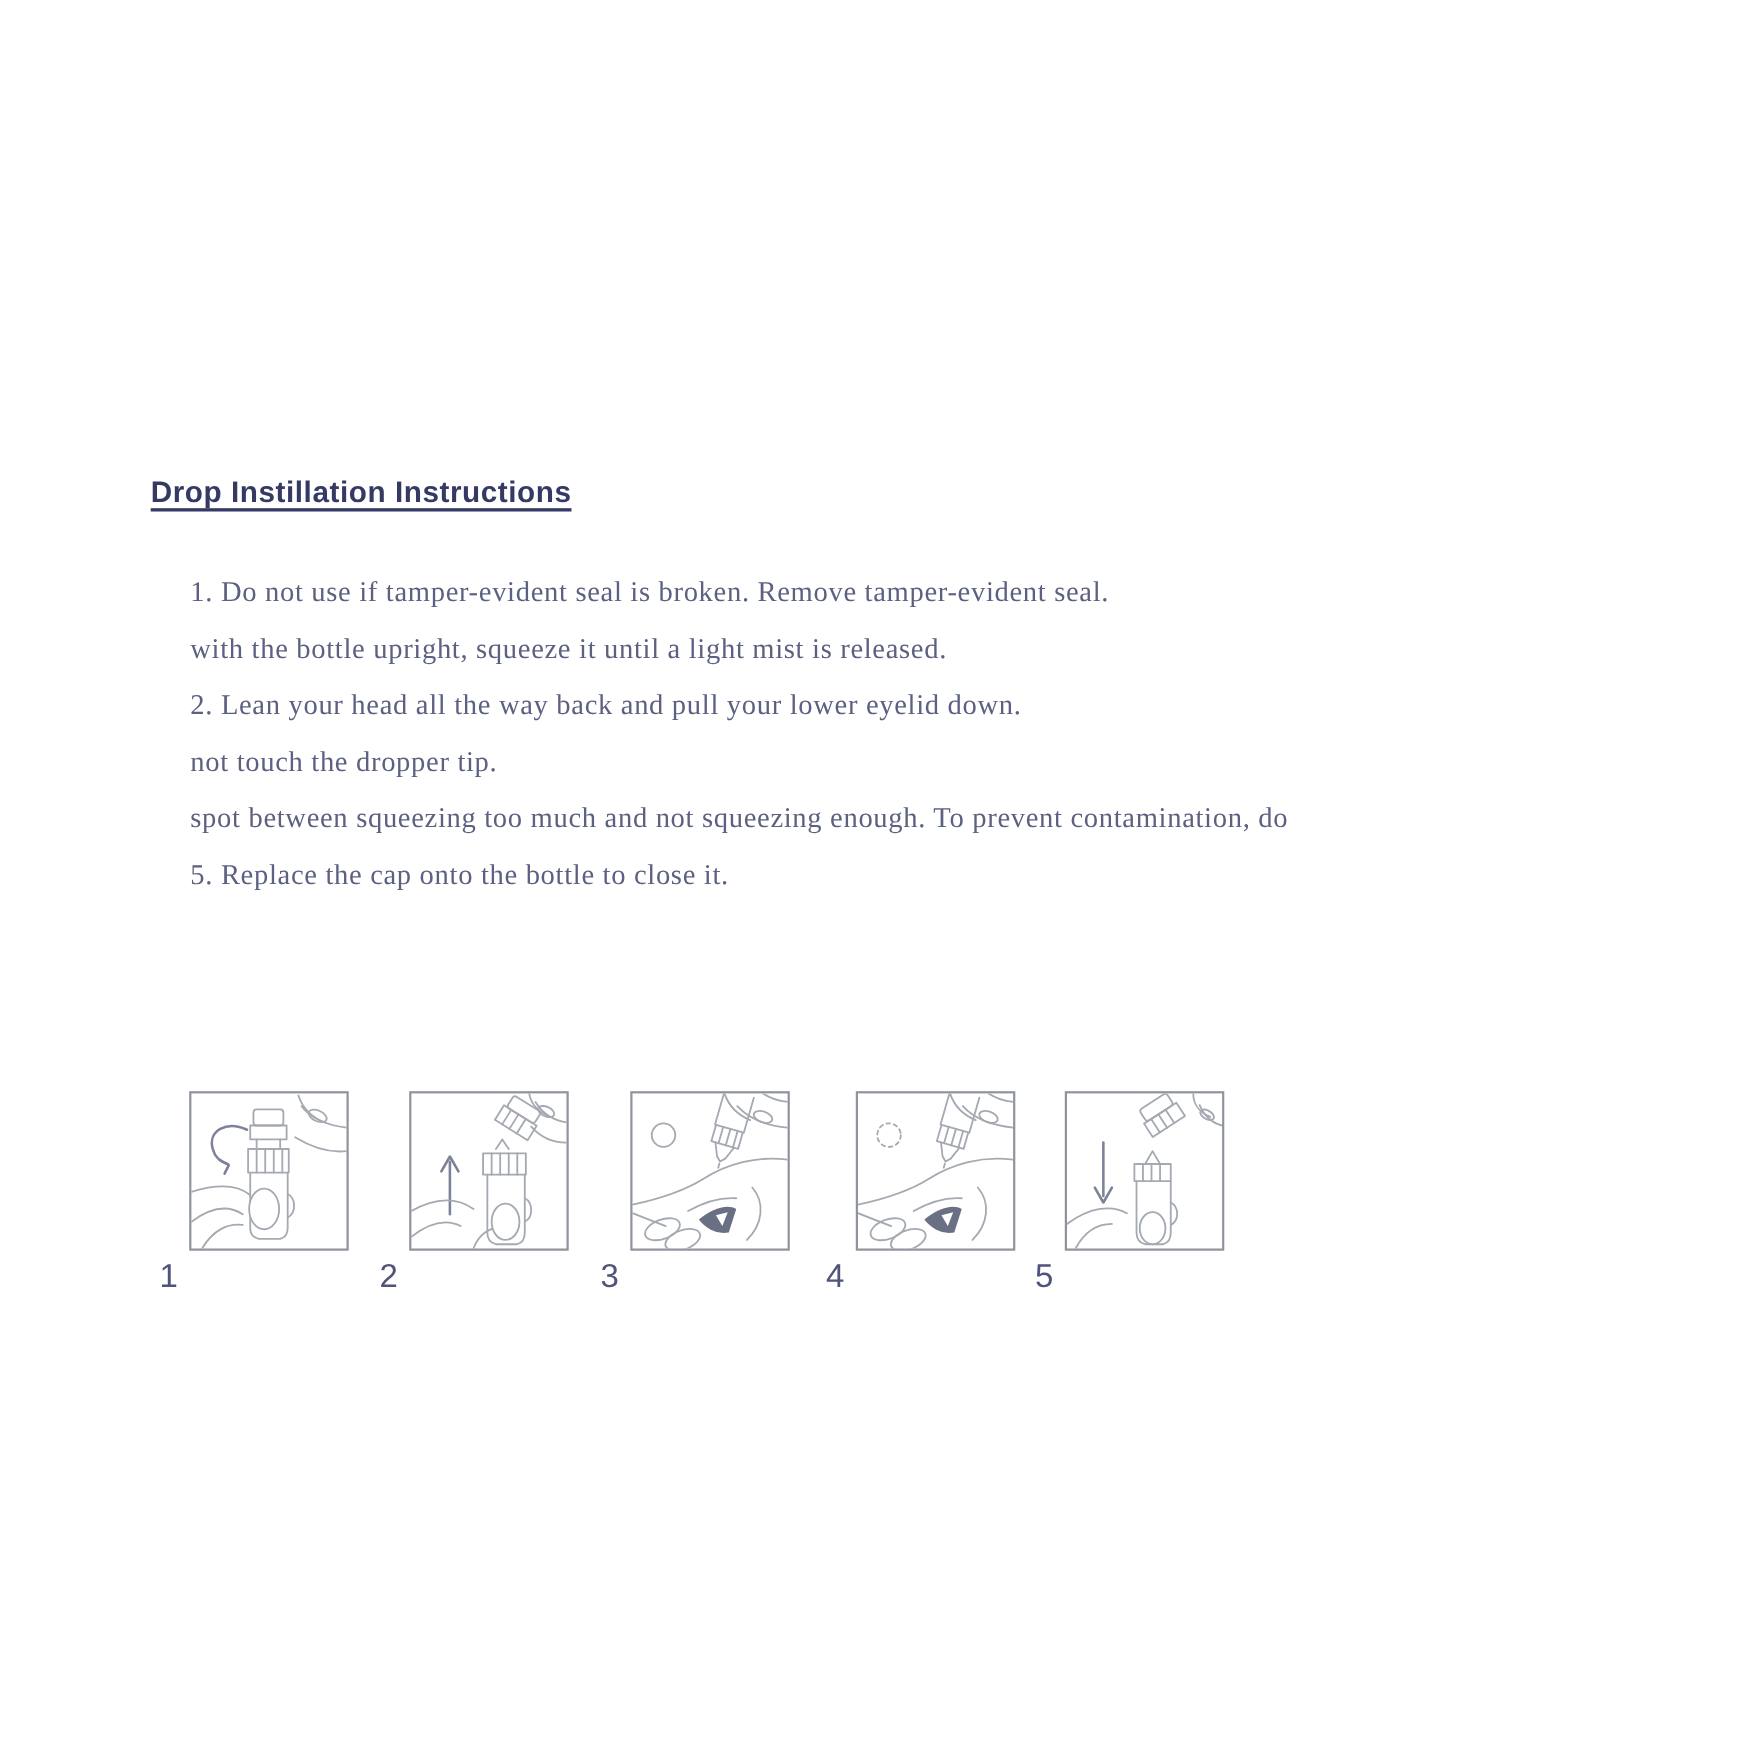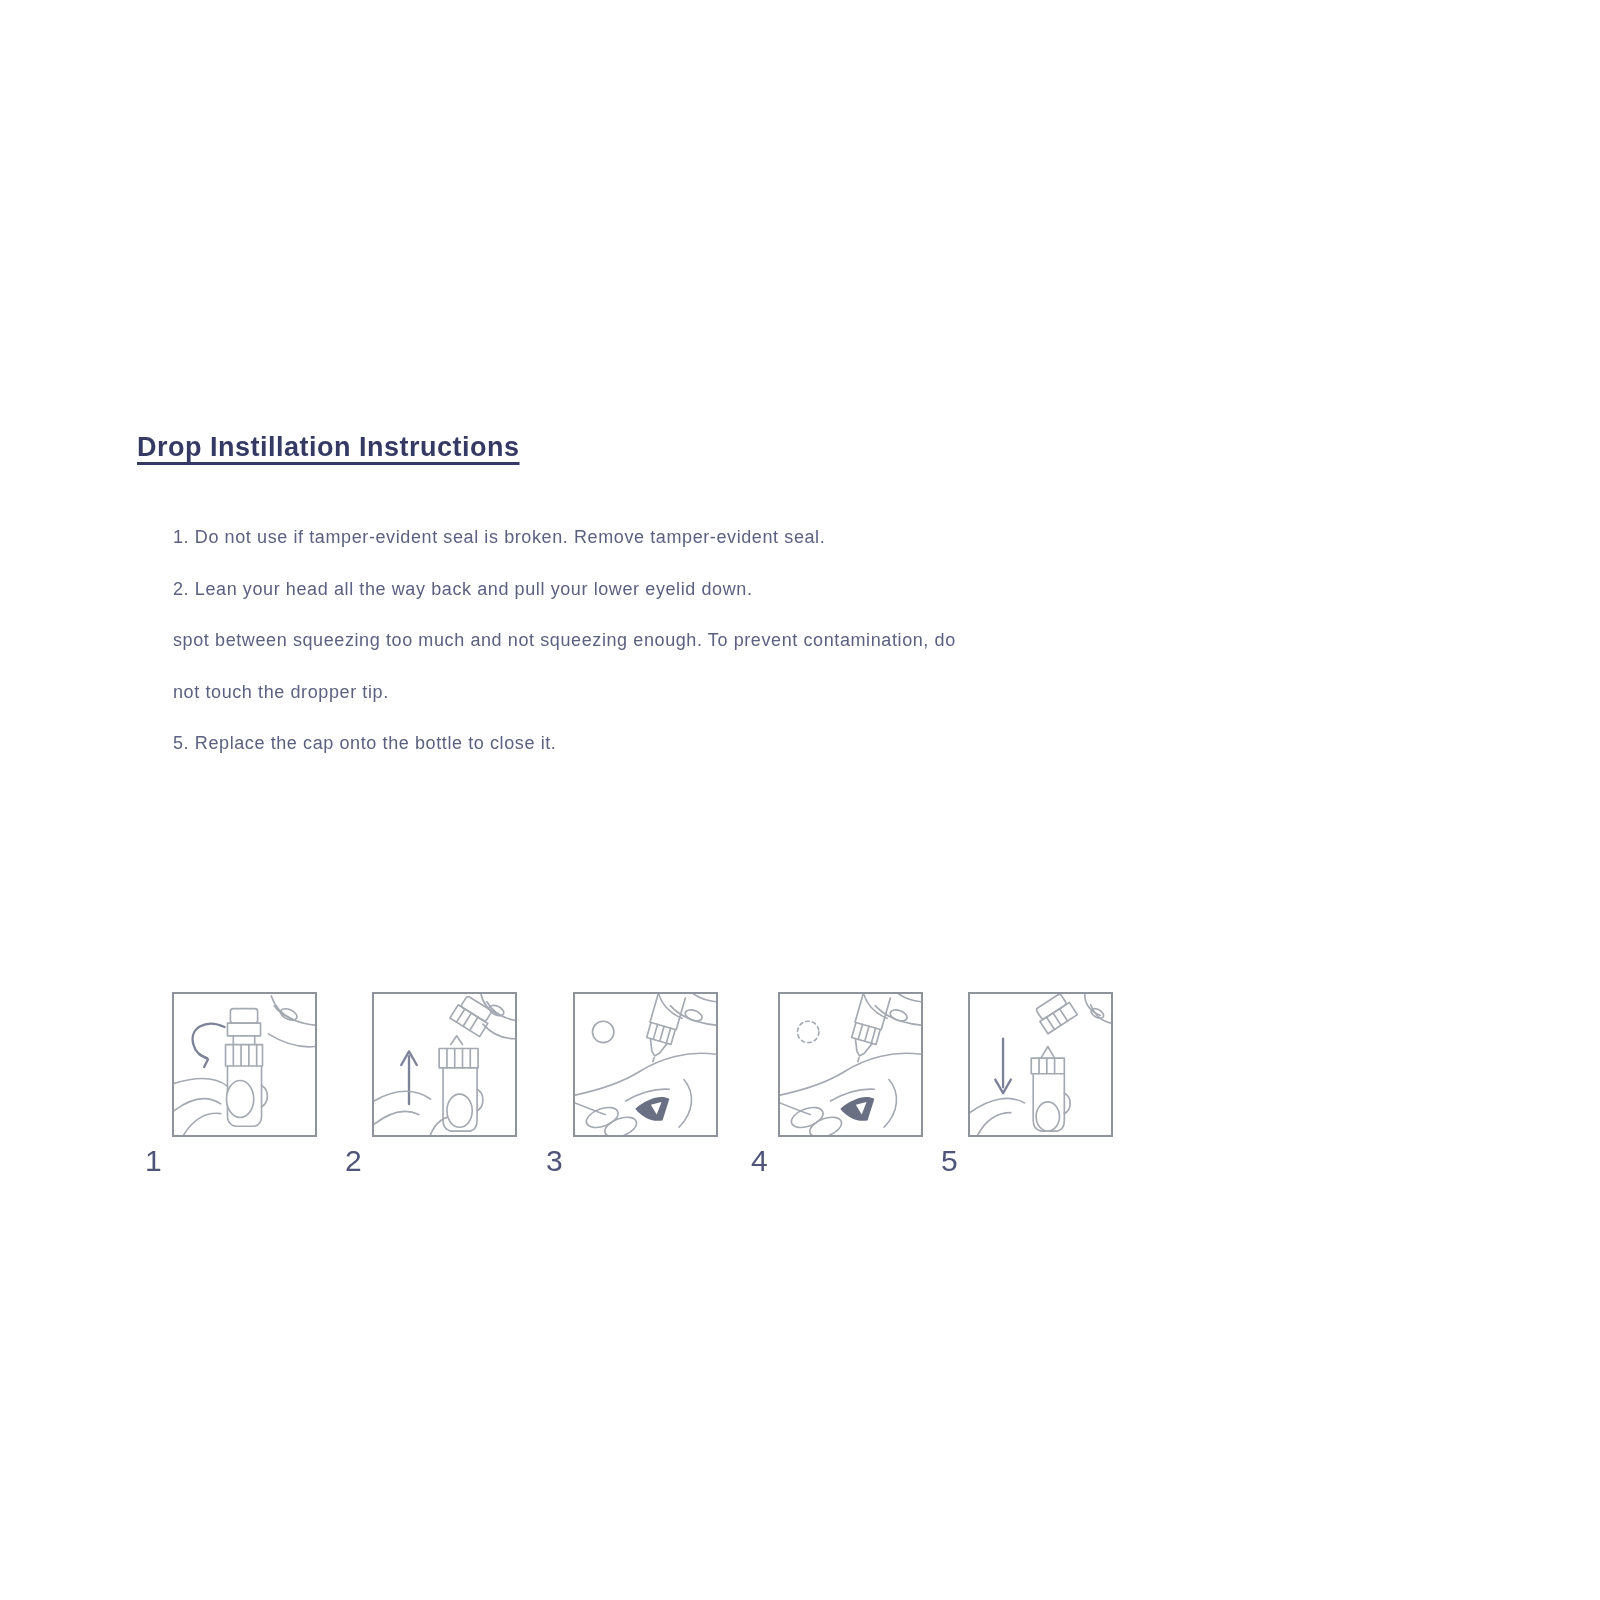--- a/index.html
+++ b/index.html
@@ -26,25 +26,26 @@
     text-decoration-thickness: 2.5px;
     text-underline-offset: 6px;
   }
   .body-text {
     position: absolute;
     left: 173px; top: 512px;
     width: 1330px;
   }
   .line {
     margin: 0;
-    font-size: 18px;
+    font-size: 26px;
     line-height: 51.5px;
     letter-spacing: 0.6px;
     color: #5c6181;
     white-space: nowrap;
+    font-family: Liberation Serif, serif;
   }
   .figures {
     position: absolute;
     left: 0; top: 0;
     width: 1600px; height: 1600px;
     pointer-events: none;
   }
   .figure { position: absolute; top: 992px; width: 145px; height: 190px; }
   .figure.f1 { left: 172px; }
   .figure.f2 { left: 372px; }
@@ -75,23 +76,24 @@
 </style>
 </head>
 <body>
 
 <div class="page">
 
   <h1 class="title">Drop Instillation Instructions</h1>
 
   <div class="body-text">
     <p class="line">1. Do not use if tamper-evident seal is broken. Remove tamper-evident seal.</p>
+    <p class="line">with the bottle upright, squeeze it until a light mist is released.</p>
     <p class="line">2. Lean your head all the way back and pull your lower eyelid down.</p>
+    <p class="line">not touch the dropper tip.</p>
     <p class="line">spot between squeezing too much and not squeezing enough. To prevent contamination, do</p>
-    <p class="line">not touch the dropper tip.</p>
     <p class="line">5. Replace the cap onto the bottle to close it.</p>
   </div>
 
   <div class="figures">
 
     <div class="figure f1">
       <div class="figbox">
         <svg viewBox="0 0 145 145">
           <g class="art">
             <path d="M100,2 C104,14 112,22 124,27"></path>

